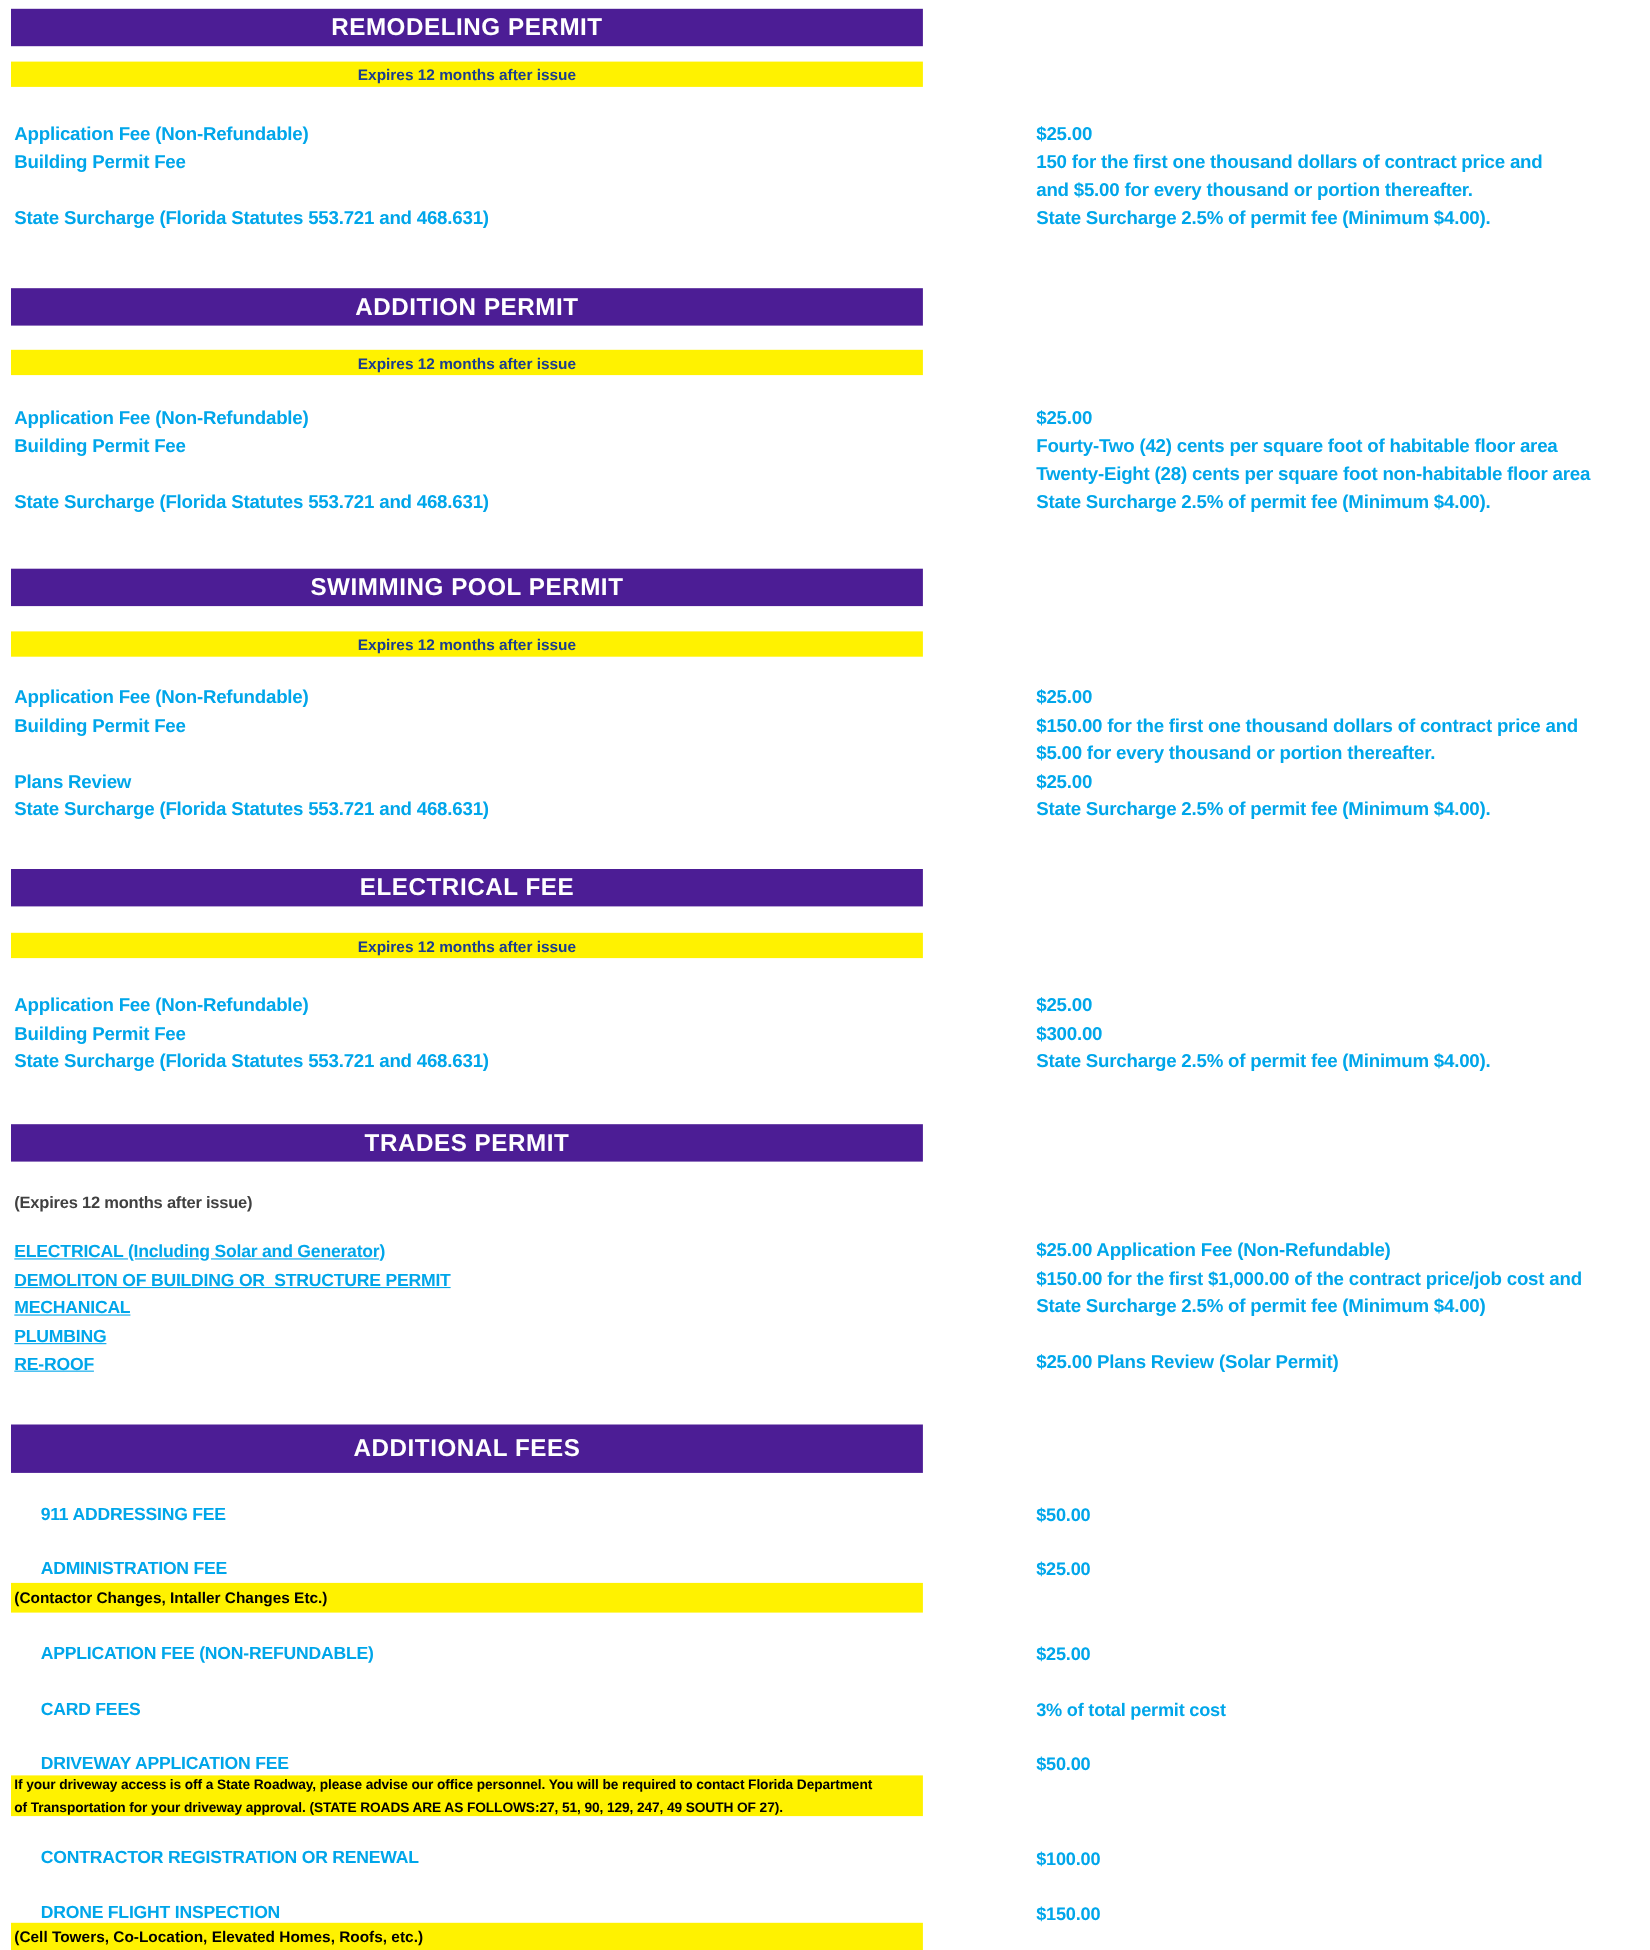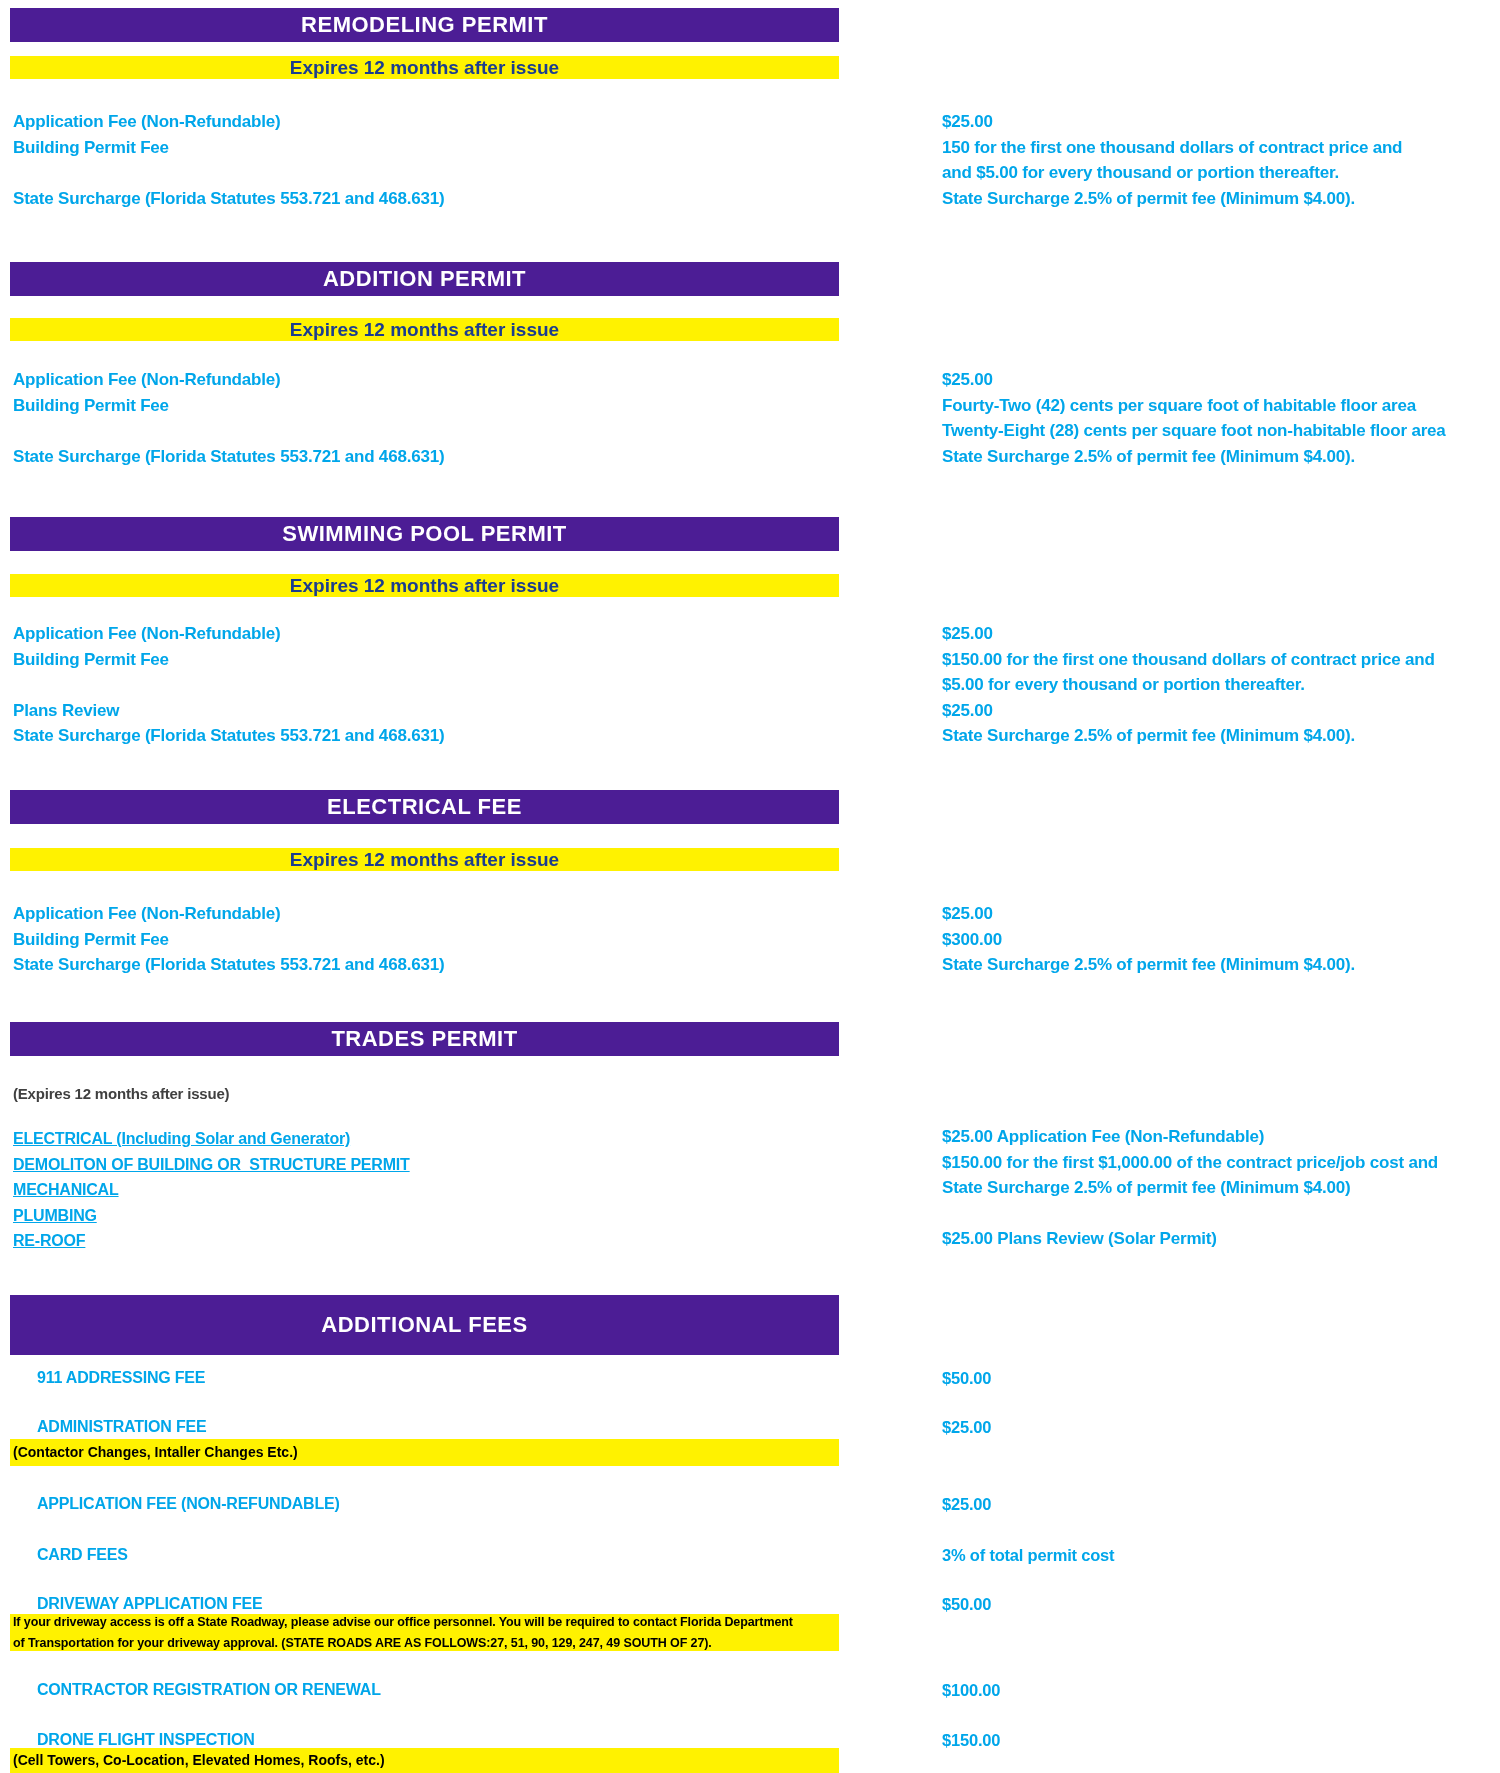--- a/index.html
+++ b/index.html
@@ -5,25 +5,25 @@
   html,body{margin:0;padding:0;background:#ffffff;}
   .page{
     position:relative;width:1500px;height:1773px;overflow:hidden;background:#ffffff;
     font-family:"Liberation Sans", sans-serif;font-weight:bold;
   }
   .bar{
     position:absolute;left:10px;width:829px;height:34px;background:#4c1d95;
     display:flex;align-items:center;justify-content:center;
     color:#ffffff;font-size:22px;letter-spacing:0.5px;
   }
-  .bar.tall{height:60px;}
+  .bar.tall{height:44px;}
   .ybar{
     position:absolute;left:10px;width:829px;height:23px;background:#FFF200;
     display:flex;align-items:center;justify-content:center;
-    color:#1B3D8F;font-size:19px;
+    color:#1B3D8F;font-size:14px;
   }
   .labels,.values{
     position:absolute;color:#00A6EA;font-size:17px;line-height:25.5px;letter-spacing:-0.2px;
   }
   .labels{left:13px;}
   .values{left:942px;}
   .labels.small{font-size:16px;text-decoration:underline;}
   .ln{height:25.5px;white-space:pre;}
   .expires-note{
     position:absolute;left:13px;color:#404040;font-size:15px;letter-spacing:-0.2px;white-space:pre;

